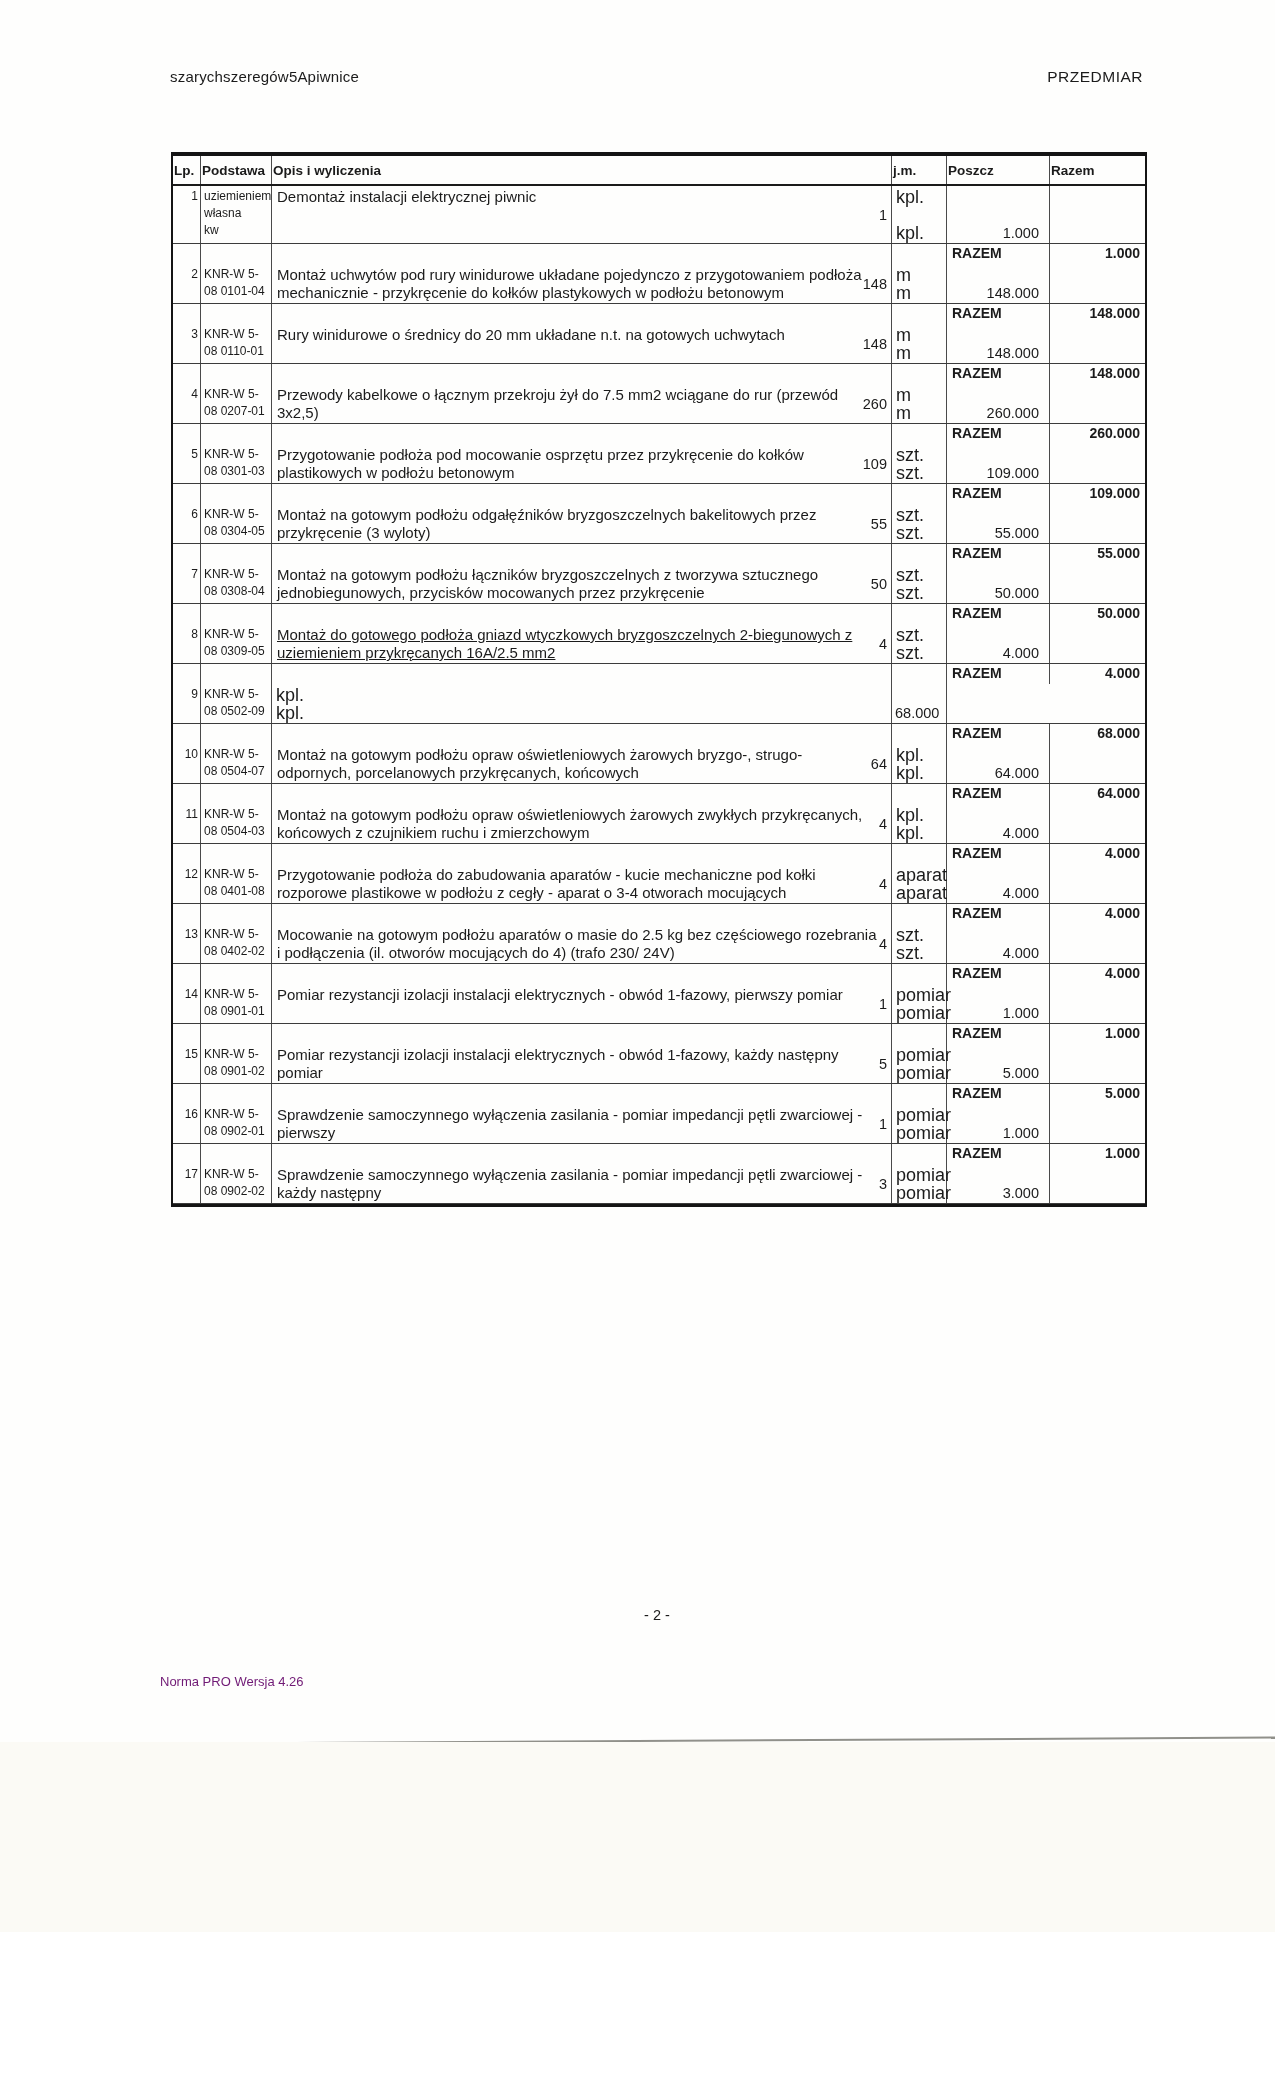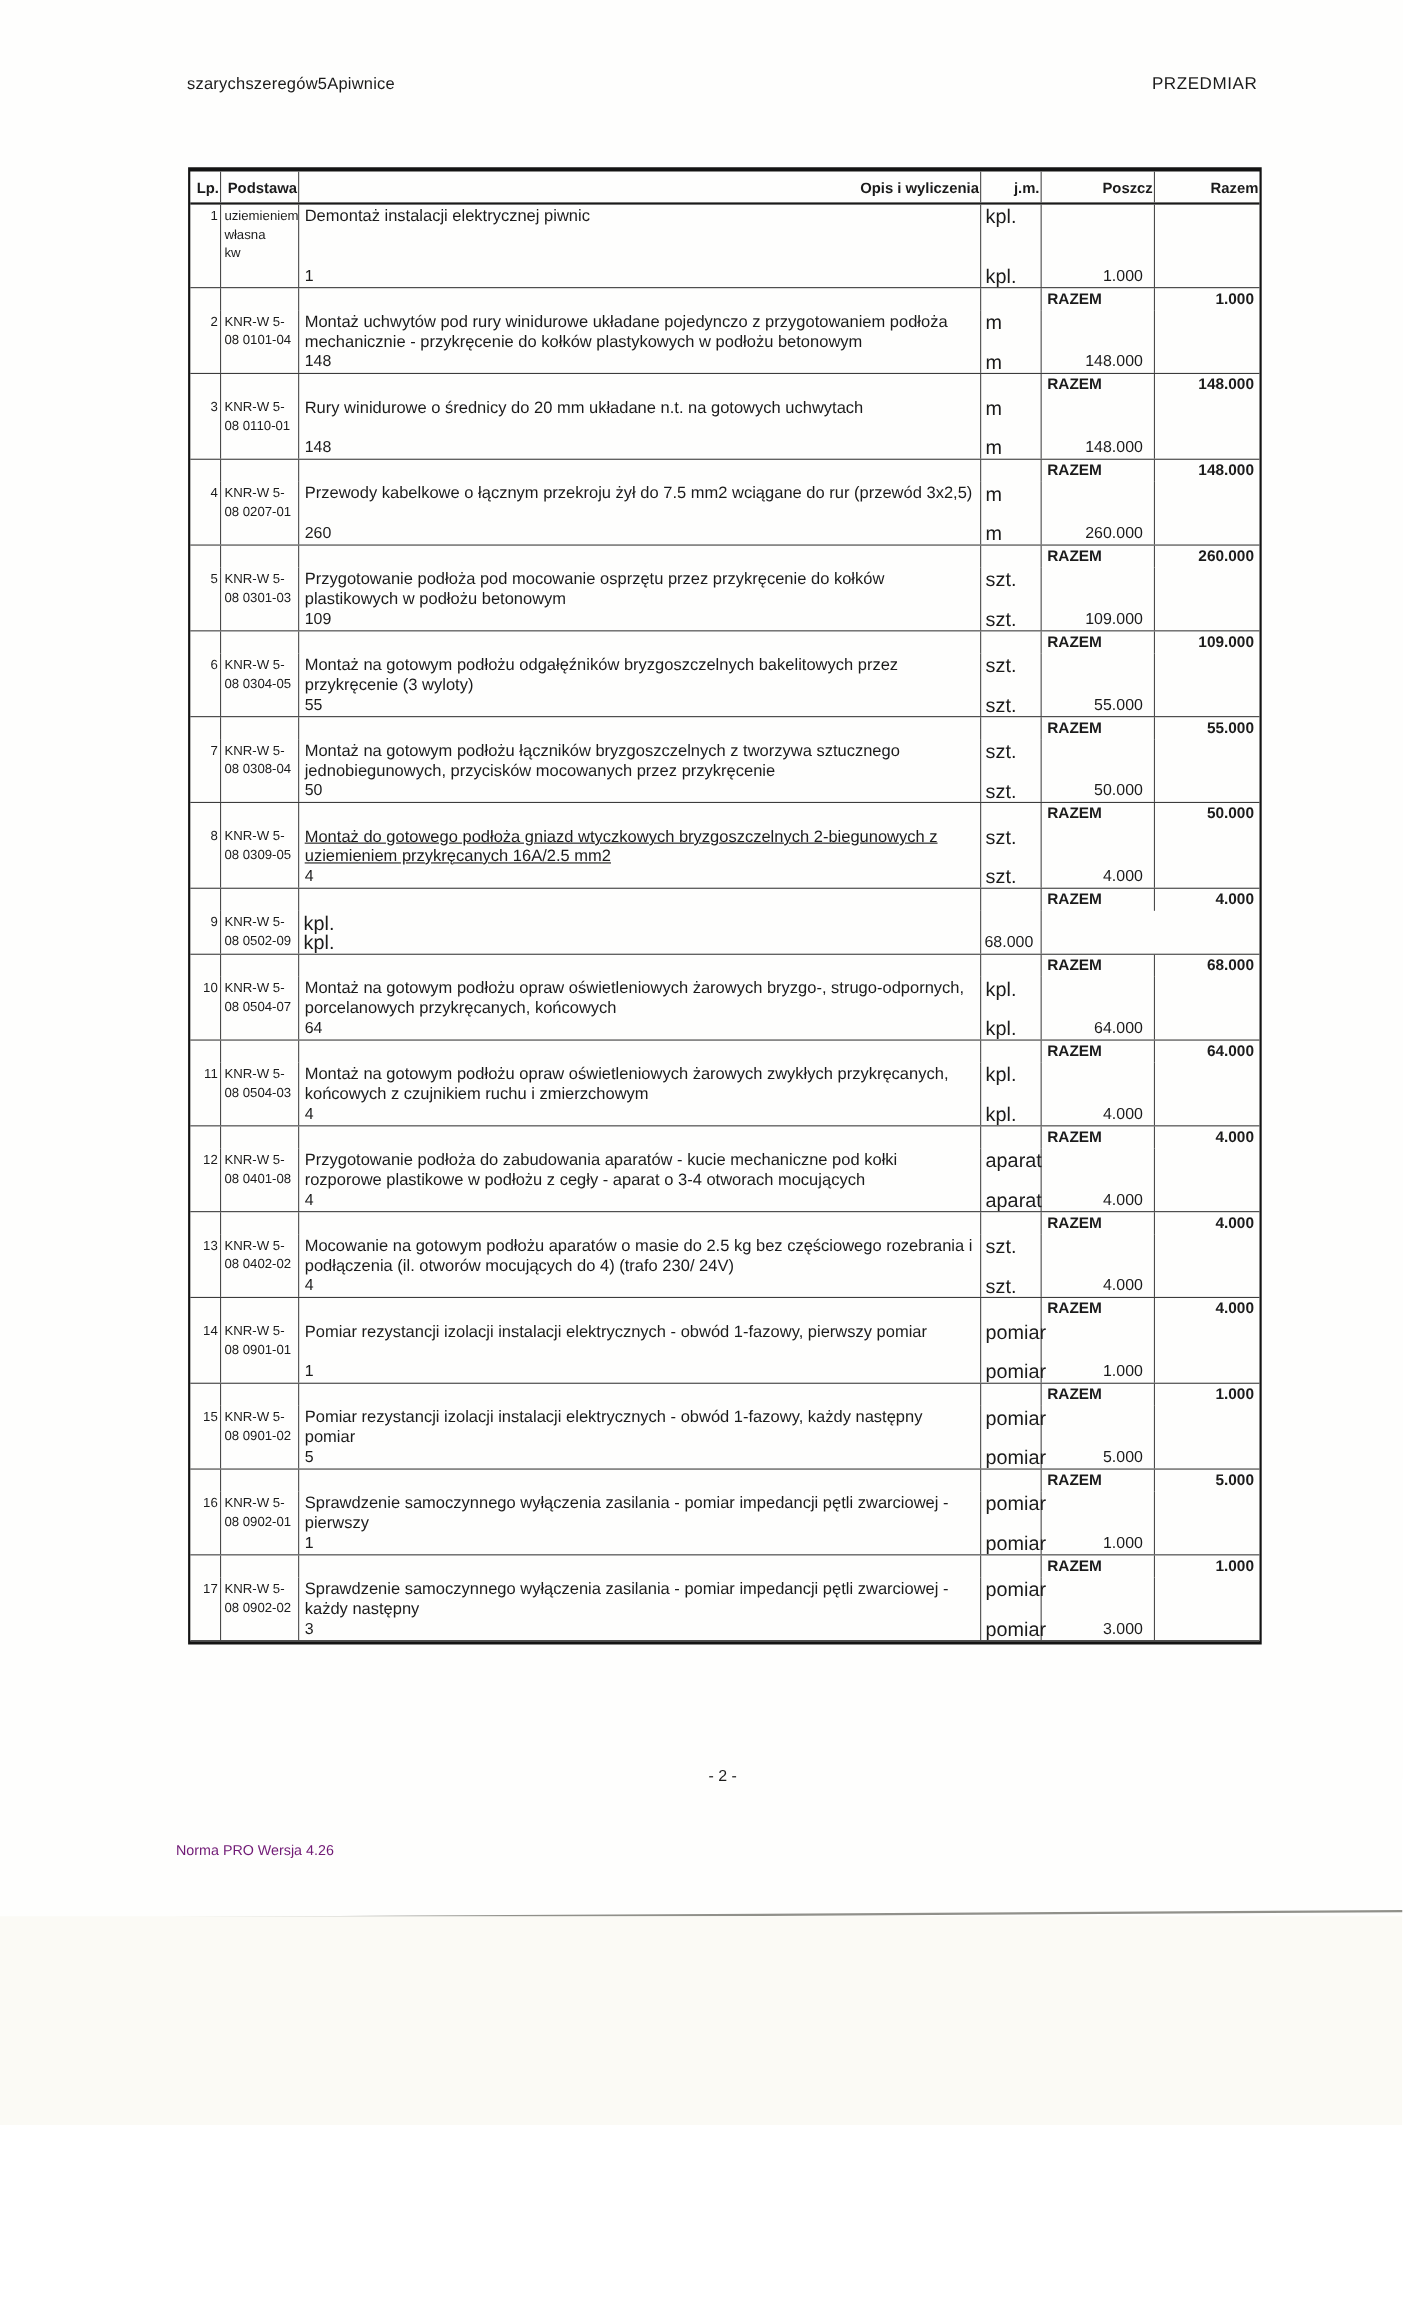--- a/index.html
+++ b/index.html
@@ -37,32 +37,32 @@
     box-sizing:border-box;
     min-width:0;
   }
   .row6 > .c:last-child{border-right:none;}
   
   .thead{
     border-bottom:2px solid #1a1a1a;
   }
   .thead .c{
     font-weight:bold; font-size:13.5px;
-    text-align:right;
+    text-align:left;
     padding:7px 1px 6px 1px;
   }
   
   .main-row{
     border-bottom:1px solid #3c3c3c;
   }
   .main-row .c{padding:2px 3px 1px 3px; font-size:12px; line-height:17px;}
   .main-row .lp{text-align:right; padding-right:2px;}
   .main-row .opis{
-    display:flex; flex-direction:column; justify-content:space-between;
-    font-size:15px; line-height:18px; padding-left:5px; padding-right:4px;
+    display:flex; justify-content:space-between;
+    font-size:15px; line-height:18px; padding-left:5px; padding-right:4px;align-items:center;
   }
   .main-row .opis .desc{}
   .main-row .opis .qty{font-size:14.5px;}
   .main-row .jm{
     display:flex; flex-direction:column; justify-content:space-between;
     font-size:18px; line-height:18px; padding-left:4px;
   }
   .main-row .poszcz{
     display:flex; flex-direction:column; justify-content:flex-end;
     font-size:14.5px; line-height:18px;

